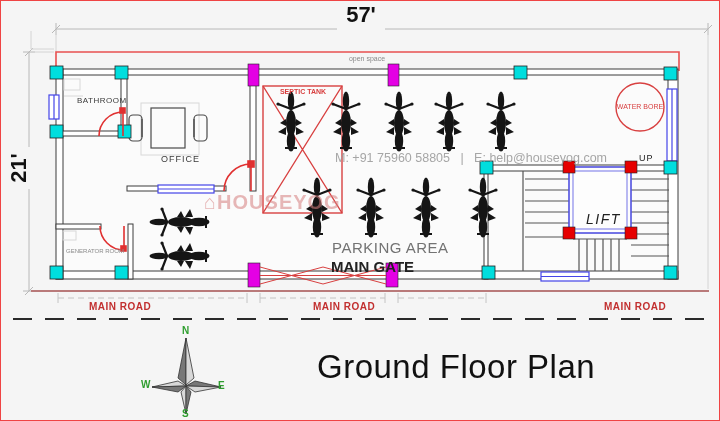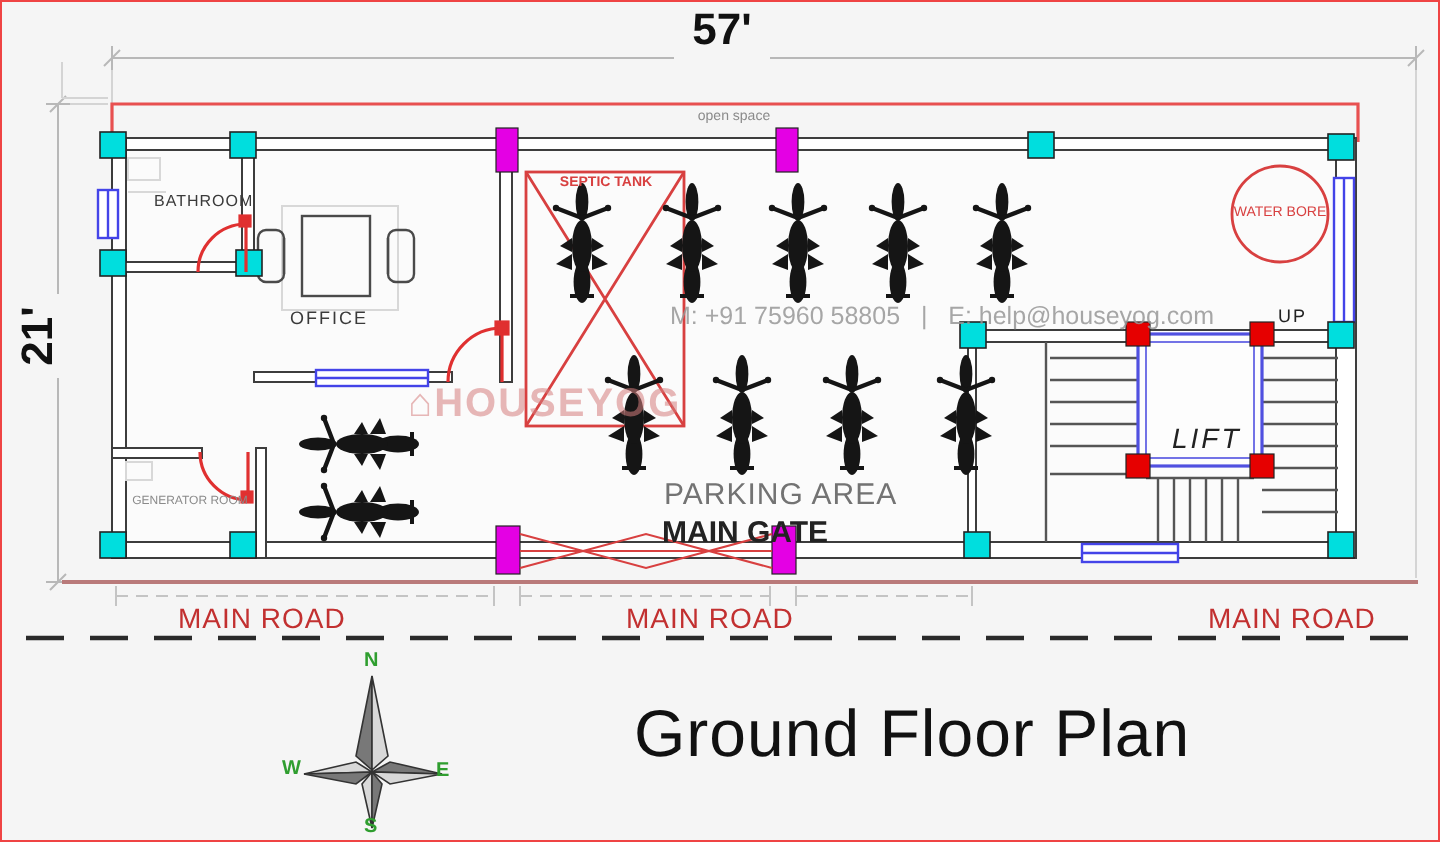--- a/index.html
+++ b/index.html
@@ -3,21 +3,21 @@
 <meta charset="utf-8">
 <style>
   html,body{margin:0;padding:0;background:#e8e8e8;font-family:"Liberation Sans",sans-serif;}
   #stage{position:relative;width:718px;height:419px;background:#f5f5f5;border:1px solid #ef4444;overflow:hidden;}
   #plansvg{position:absolute;left:0;top:0;}
   .lbl{position:absolute;color:#333;white-space:nowrap;line-height:1;}
   .dim{font-size:22px;font-weight:bold;color:#111;}
   .tiny{font-size:7px;color:#8a8a8a;}
   .roomlbl{font-size:8px;color:#3a3a3a;letter-spacing:0.5px;}
   .redlbl{color:#d84040;font-weight:bold;}
-  .roadlbl{font-size:14px;font-weight:normal;color:#c23030;letter-spacing:0.5px;padding-left:30px;}
+  .roadlbl{font-size:10px;font-weight:bold;color:#c23030;letter-spacing:0.5px;padding-left:30px;}
   .compass-letter{font-size:10px;font-weight:bold;color:#2f9e2f;}
   .title{font-size:33px;color:#111;letter-spacing:0.5px;}
   .wm-brand{font-size:20px;font-weight:bold;color:rgba(214,125,125,0.55);letter-spacing:1px;}
   .wm-contact{font-size:12.5px;color:rgba(150,150,150,0.85);white-space:pre;text-align:center;}
   .rot90{transform:rotate(-90deg);transform-origin:center center;}
 </style>
 </head>
 <body>
 
 <div id="stage">
@@ -182,21 +182,21 @@
       <path d="M185,413 L190,391 L185,385 Z" fill="#787878"></path>
     </g>
   </svg>
 
   <div class="lbl dim" style="left:330px;top:3px;width:60px;text-align:center;">57'</div>
   <div class="lbl dim rot90" style="left:-4px;top:156px;width:44px;text-align:center;">21'</div>
 
   <div class="lbl tiny" style="left:336px;top:54px;width:60px;text-align:center;">open space</div>
 
   <div class="lbl roomlbl" style="left:76px;top:96px;">BATHROOM</div>
-  <div class="lbl roomlbl" style="left:144px;top:154px;font-size:9px;letter-spacing:1px;">OFFICE</div>
+  <div class="lbl roomlbl" style="left:160px;top:154px;font-size:9px;letter-spacing:1px;">OFFICE</div>
   <div class="lbl redlbl" style="left:263px;top:87px;width:78px;text-align:center;font-size:7px;">SEPTIC TANK</div>
   <div class="lbl redlbl" style="left:610px;top:102px;width:58px;text-align:center;font-size:7px;font-weight:normal;">WATER BORE</div>
   <div class="lbl" style="left:638px;top:153px;font-size:9px;color:#222;letter-spacing:1px;">UP</div>
   <div class="lbl" style="left:585px;top:211px;font-size:14px;color:#222;letter-spacing:1.5px;font-style:italic;">LIFT</div>
   <div class="lbl tiny" style="left:60px;top:247px;width:68px;text-align:center;font-size:6px;">GENERATOR ROOM</div>
   <div class="lbl" style="left:331px;top:239px;font-size:15px;color:#737373;letter-spacing:0.5px;">PARKING AREA</div>
   <div class="lbl" style="left:330px;top:258px;font-size:15px;font-weight:bold;color:#222;">MAIN GATE</div>
 
   <div class="lbl roadlbl" style="left:58px;top:301px;">MAIN ROAD</div>
   <div class="lbl roadlbl" style="left:282px;top:301px;">MAIN ROAD</div>

